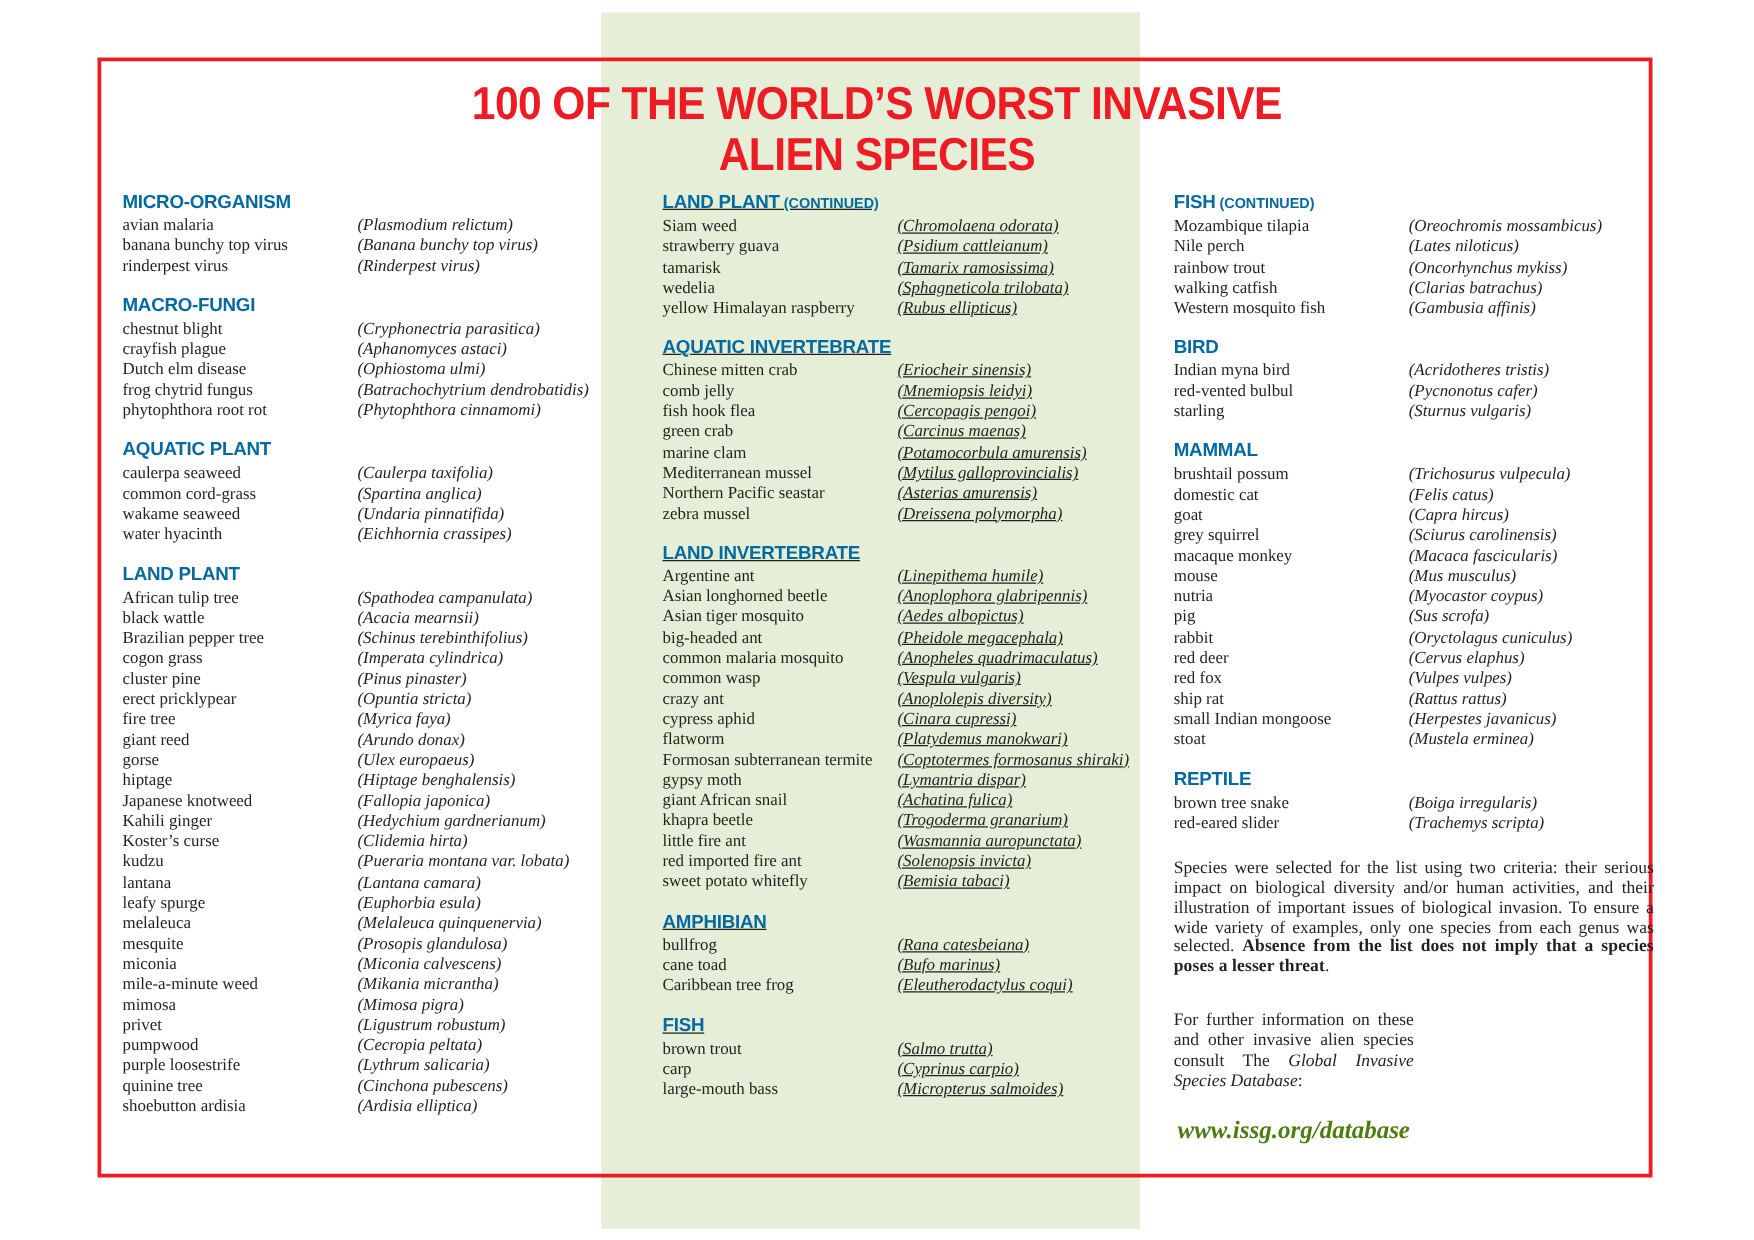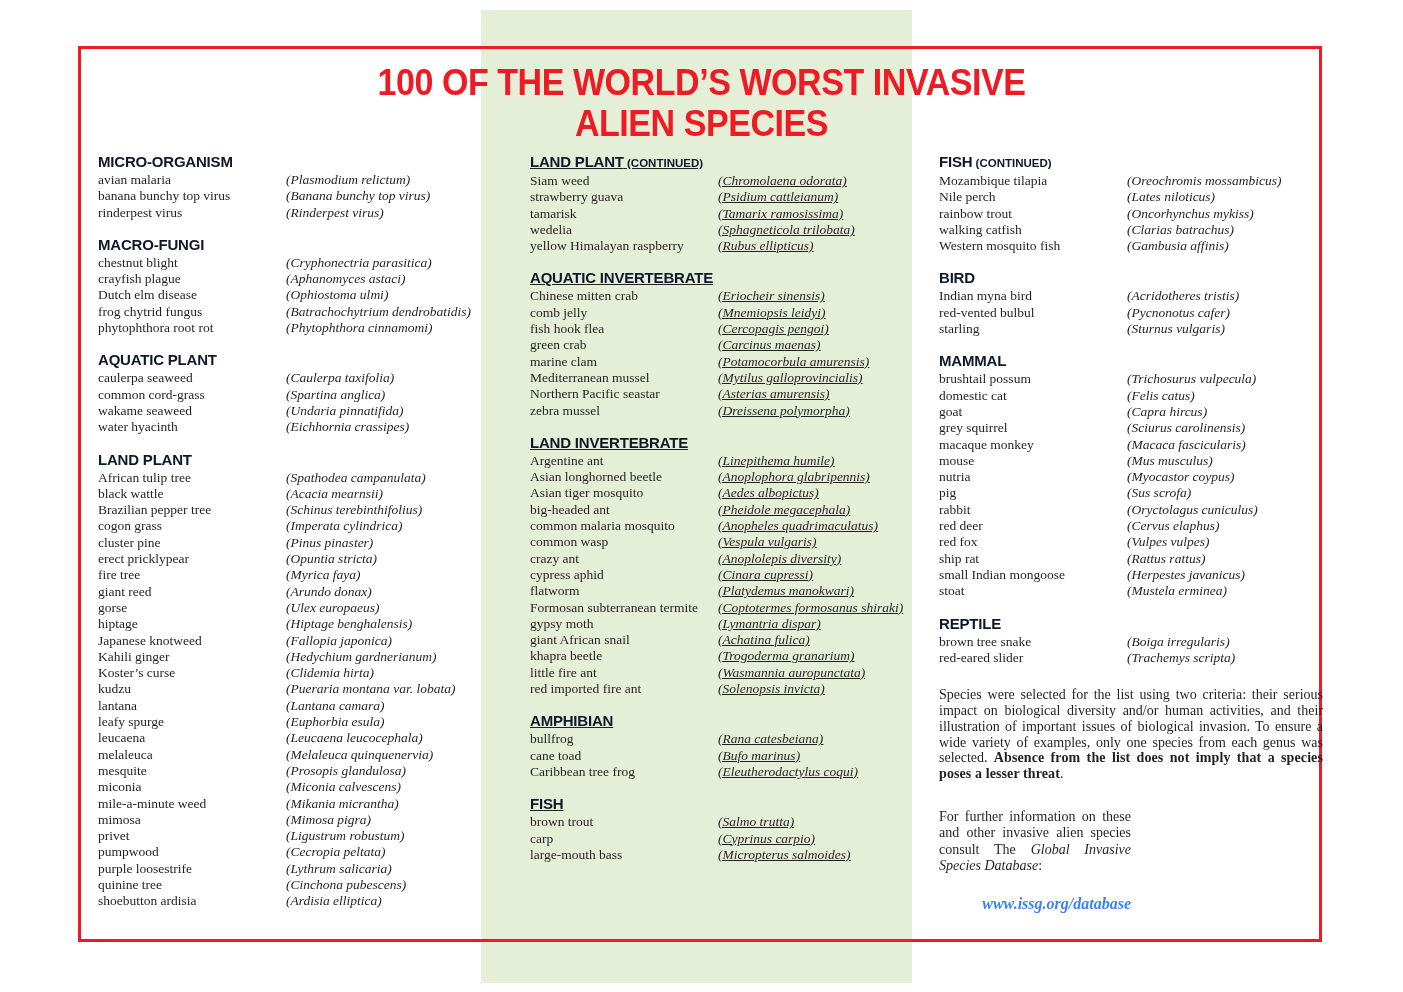--- a/index.html
+++ b/index.html
@@ -23,40 +23,40 @@
     color:#ed1c24;font-size:37px;line-height:41px;letter-spacing:-.5px;
     transform:scaleX(.92);transform-origin:50% 0;
   }
   .col{position:absolute;top:153px;}
   .col1{left:98px;width:386px;}
   .col2{left:530px;width:386px;text-decoration:underline;}
   .col3{left:939px;width:384px;}
   .section{margin-bottom:15px;}
   .sec-heading{
     margin:0 0 1px 0;font-family:"Liberation Sans", sans-serif;
-    font-weight:700;font-size:15px;line-height:18px;color:#0f172a;
+    font-weight:700;font-size:15px;line-height:18px;color:#0369a1;
     letter-spacing:-.2px;
   }
   .sec-suffix{font-size:11.5px;letter-spacing:0;}
   .row{line-height:16.3px;font-size:13.5px;white-space:nowrap;}
   .common{display:inline-block;width:188px;white-space:nowrap;vertical-align:top;}
   .sci{font-style:italic;white-space:nowrap;}
   .criteria{
     margin-top:21px;font-size:14px;line-height:15.8px;text-align:justify;
     width:384px;
   }
   .criteria b{letter-spacing:.1px;}
   .bottom-blocks{
     display:flex;margin-top:27px;gap:9px;
   }
   .bottom-left{width:183px;font-size:14px;line-height:16.4px;text-align:justify;}
   .bottom-right{width:192px;font-size:14px;line-height:16.4px;text-align:justify;}
   .url{
-    margin-top:21px;color:#3b82f6;font-weight:700;font-style:italic;
-    font-size:16px;text-align:right;
+    margin-top:21px;color:#4d7c0f;font-weight:700;font-style:italic;
+    font-size:20px;text-align:center;
   }
   .it{font-style:italic;}
 </style>
 </head>
 <body>
 
 <div class="green-band"></div>
 <div class="frame"></div>
 
 <div class="title">
@@ -97,21 +97,20 @@
       <div class="row"><span class="common">fire tree</span><span class="sci">(Myrica faya)</span></div>
       <div class="row"><span class="common">giant reed</span><span class="sci">(Arundo donax)</span></div>
       <div class="row"><span class="common">gorse</span><span class="sci">(Ulex europaeus)</span></div>
       <div class="row"><span class="common">hiptage</span><span class="sci">(Hiptage benghalensis)</span></div>
       <div class="row"><span class="common">Japanese knotweed</span><span class="sci">(Fallopia japonica)</span></div>
       <div class="row"><span class="common">Kahili ginger</span><span class="sci">(Hedychium gardnerianum)</span></div>
       <div class="row"><span class="common">Koster’s curse</span><span class="sci">(Clidemia hirta)</span></div>
       <div class="row"><span class="common">kudzu</span><span class="sci">(Pueraria montana var. lobata)</span></div>
       <div class="row"><span class="common">lantana</span><span class="sci">(Lantana camara)</span></div>
       <div class="row"><span class="common">leafy spurge</span><span class="sci">(Euphorbia esula)</span></div>
-      <div class="row"><span class="common">leucaena</span><span class="sci">(Leucaena leucocephala)</span></div>
       <div class="row"><span class="common">melaleuca</span><span class="sci">(Melaleuca quinquenervia)</span></div>
       <div class="row"><span class="common">mesquite</span><span class="sci">(Prosopis glandulosa)</span></div>
       <div class="row"><span class="common">miconia</span><span class="sci">(Miconia calvescens)</span></div>
       <div class="row"><span class="common">mile-a-minute weed</span><span class="sci">(Mikania micrantha)</span></div>
       <div class="row"><span class="common">mimosa</span><span class="sci">(Mimosa pigra)</span></div>
       <div class="row"><span class="common">privet</span><span class="sci">(Ligustrum robustum)</span></div>
       <div class="row"><span class="common">pumpwood</span><span class="sci">(Cecropia peltata)</span></div>
       <div class="row"><span class="common">purple loosestrife</span><span class="sci">(Lythrum salicaria)</span></div>
       <div class="row"><span class="common">quinine tree</span><span class="sci">(Cinchona pubescens)</span></div>
       <div class="row"><span class="common">shoebutton ardisia</span><span class="sci">(Ardisia elliptica)</span></div>
@@ -147,20 +146,21 @@
       <div class="row"><span class="common">common wasp</span><span class="sci">(Vespula vulgaris)</span></div>
       <div class="row"><span class="common">crazy ant</span><span class="sci">(Anoplolepis diversity)</span></div>
       <div class="row"><span class="common">cypress aphid</span><span class="sci">(Cinara cupressi)</span></div>
       <div class="row"><span class="common">flatworm</span><span class="sci">(Platydemus manokwari)</span></div>
       <div class="row"><span class="common">Formosan subterranean termite</span><span class="sci">(Coptotermes formosanus shiraki)</span></div>
       <div class="row"><span class="common">gypsy moth</span><span class="sci">(Lymantria dispar)</span></div>
       <div class="row"><span class="common">giant African snail</span><span class="sci">(Achatina fulica)</span></div>
       <div class="row"><span class="common">khapra beetle</span><span class="sci">(Trogoderma granarium)</span></div>
       <div class="row"><span class="common">little fire ant</span><span class="sci">(Wasmannia auropunctata)</span></div>
       <div class="row"><span class="common">red imported fire ant</span><span class="sci">(Solenopsis invicta)</span></div>
+      <div class="row"><span class="common">sweet potato whitefly</span><span class="sci">(Bemisia tabaci)</span></div>
     </div>
     <div class="section">
       <div class="sec-heading">AMPHIBIAN</div>
       <div class="row"><span class="common">bullfrog</span><span class="sci">(Rana catesbeiana)</span></div>
       <div class="row"><span class="common">cane toad</span><span class="sci">(Bufo marinus)</span></div>
       <div class="row"><span class="common">Caribbean tree frog</span><span class="sci">(Eleutherodactylus coqui)</span></div>
     </div>
     <div class="section">
       <div class="sec-heading">FISH</div>
       <div class="row"><span class="common">brown trout</span><span class="sci">(Salmo trutta)</span></div>

